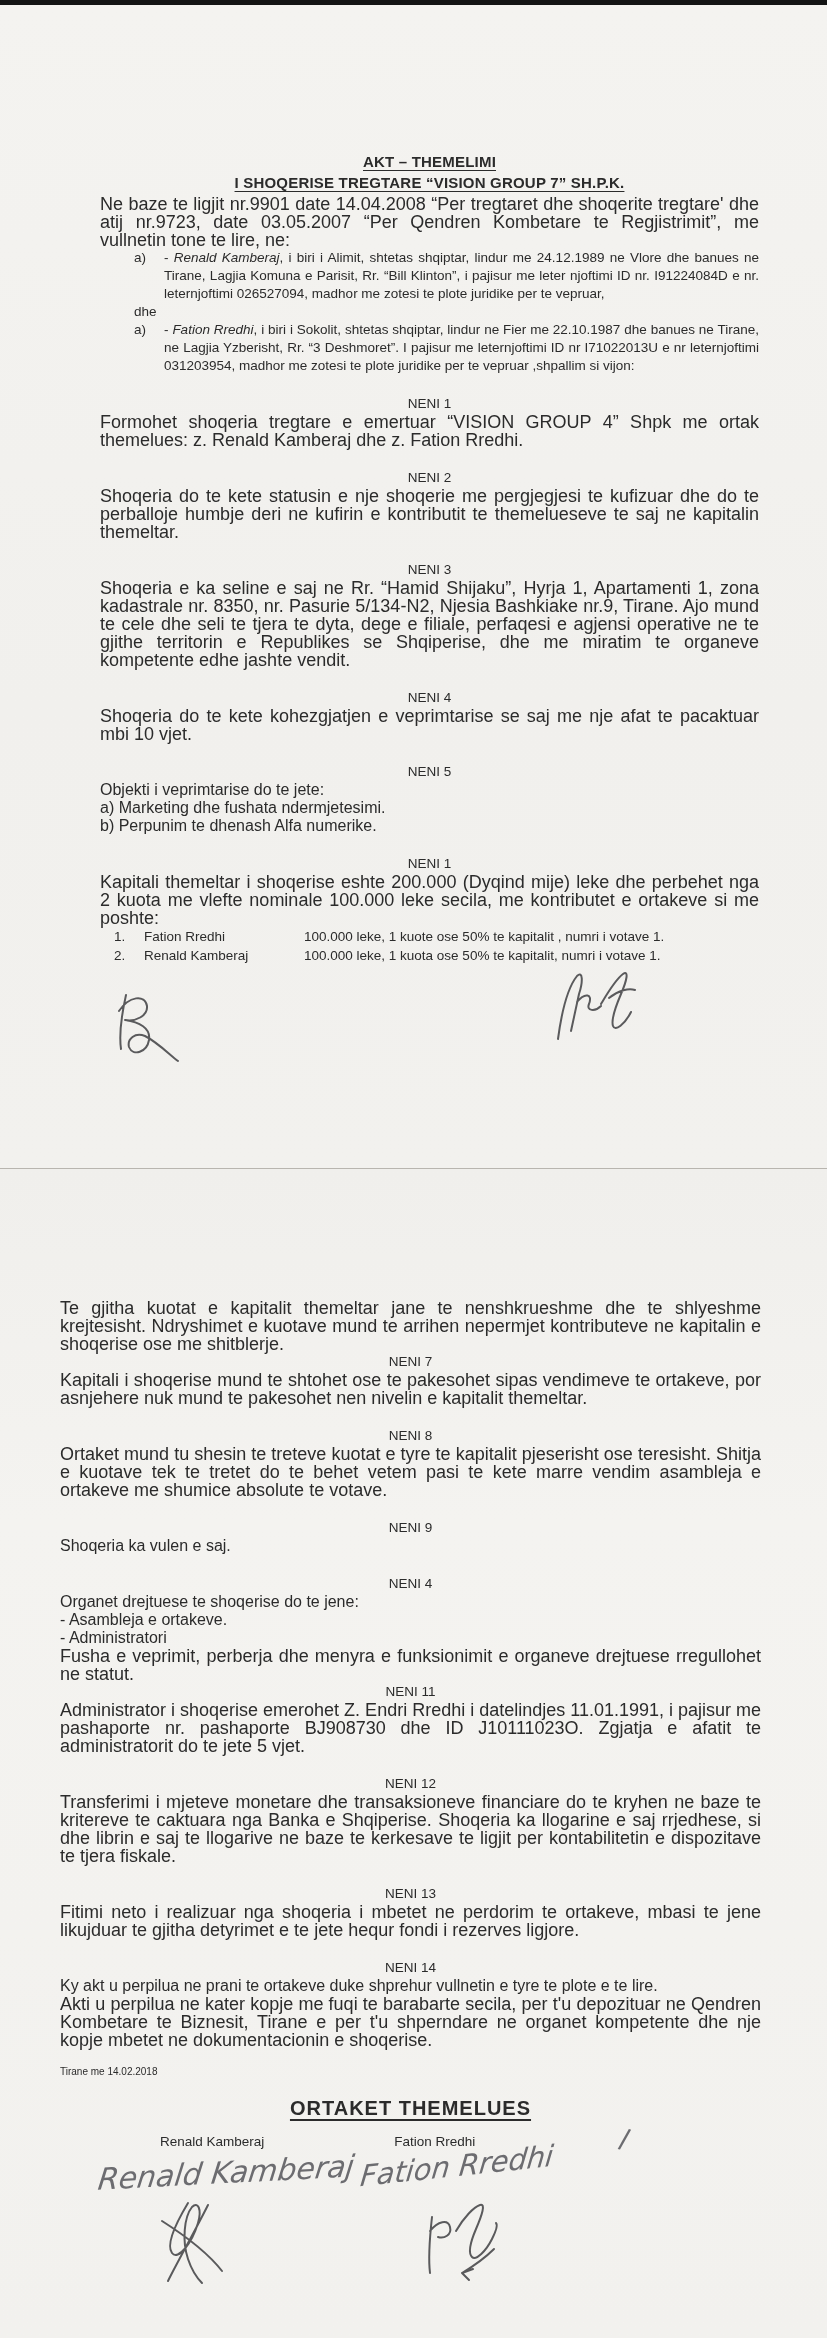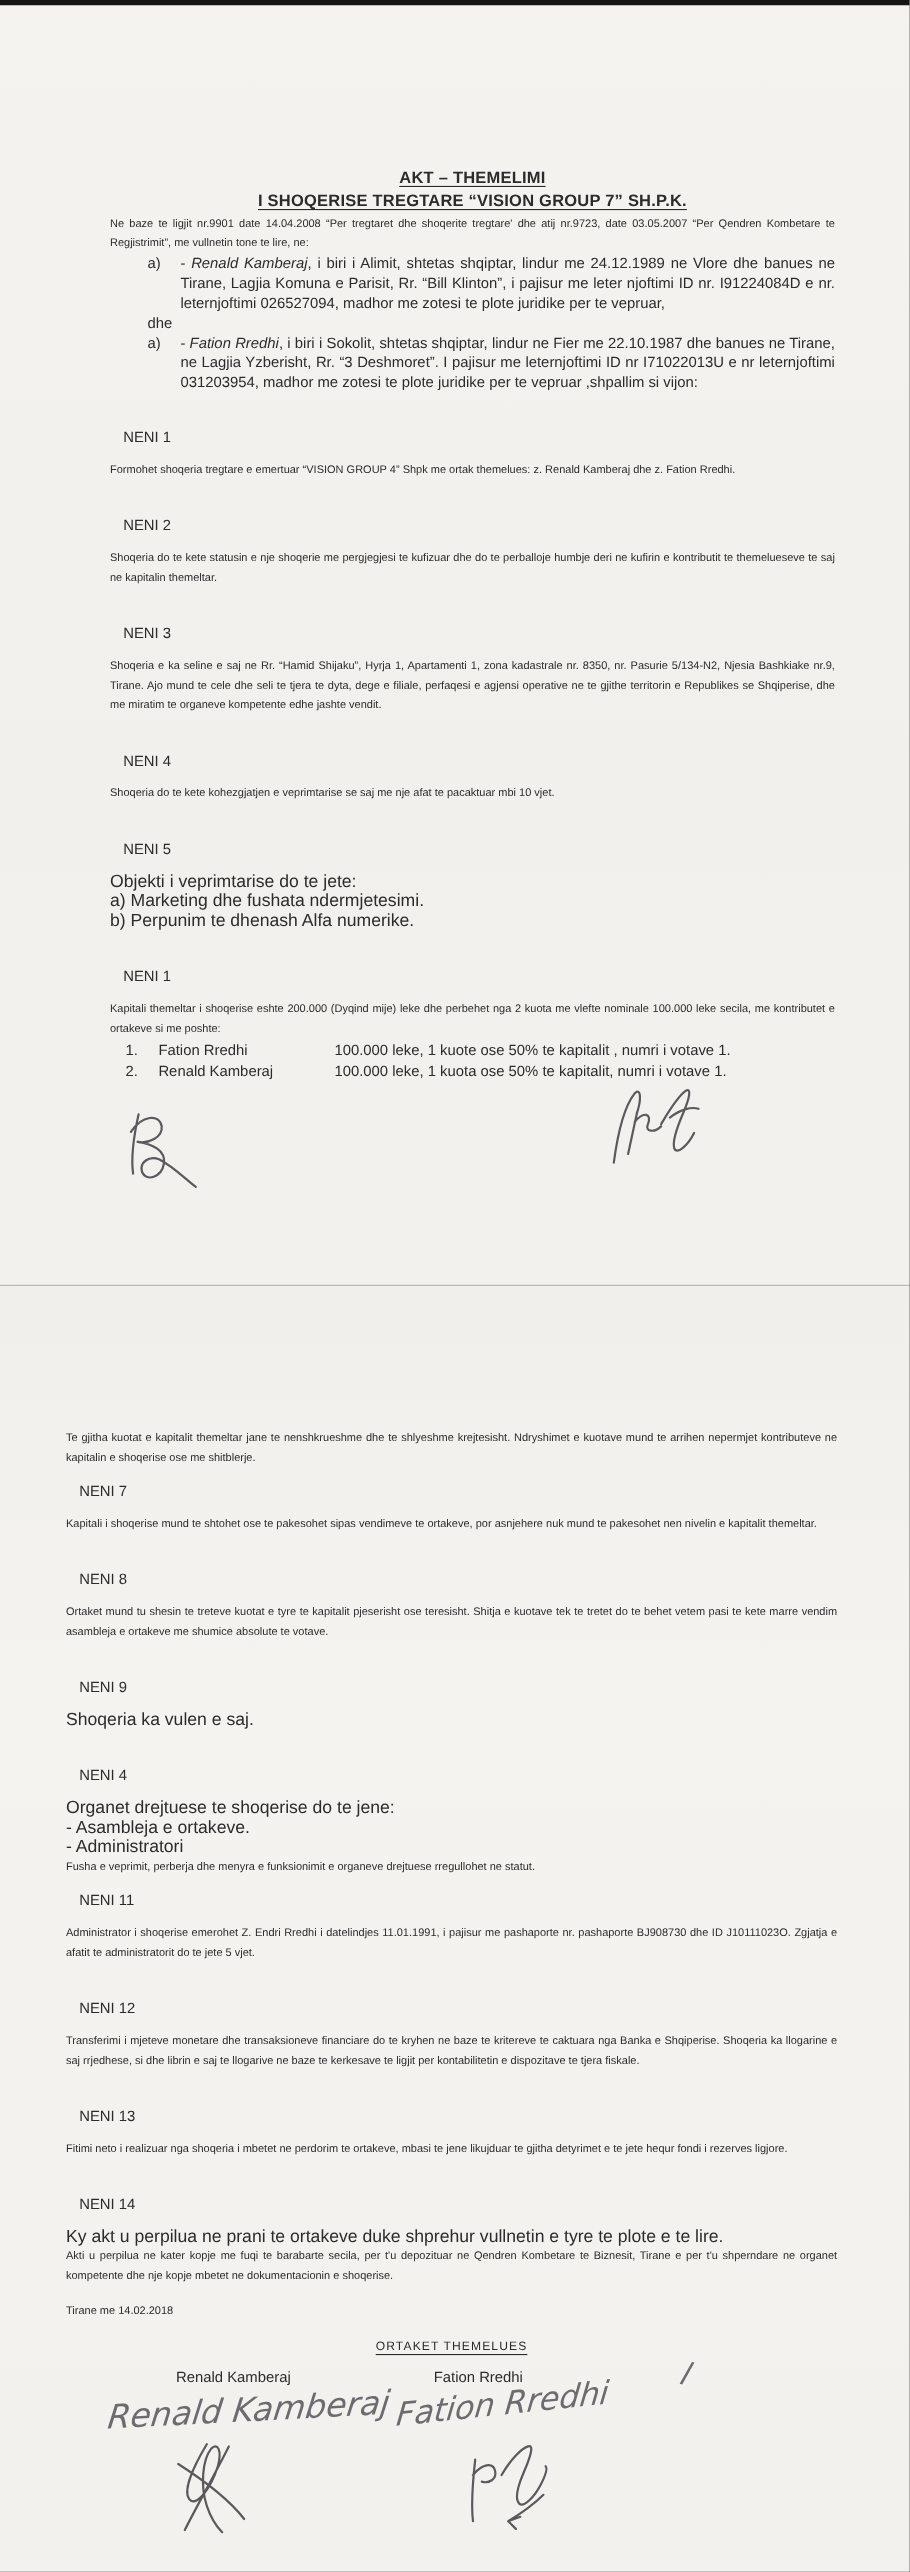--- a/index.html
+++ b/index.html
@@ -12,44 +12,44 @@
   .top-strip{position:absolute;top:0;left:0;width:827px;height:5px;background:#141414;}
   .crease{position:absolute;top:11px;left:-12px;width:860px;height:1px;background:rgba(130,128,122,.55);transform:rotate(.45deg);}
   .page{position:absolute;left:0;width:827px;box-sizing:border-box;}
   .page1{top:5px;height:1163px;background:linear-gradient(180deg,#f4f3f0 0%,#f1f0ed 60%,#f2f1ee 100%);padding:148px 68px 0 100px;}
   .page2{top:1168px;height:1170px;background:linear-gradient(180deg,#f0efec 0%,#f4f3f0 30%,#f2f1ee 100%);border-top:1px solid #b8b5af;padding:130px 66px 0 60px;}
   .edge2{position:absolute;top:1169px;left:0;width:4px;height:740px;background:linear-gradient(180deg,#2c2c2c 0%,rgba(44,44,44,.35) 55%,rgba(44,44,44,0) 100%);}
   .edge2b{position:absolute;top:1169px;left:0;width:14px;height:6px;background:#3a3a3a;}
 
   .title{ text-align:center;font-weight:bold;font-size:15px;letter-spacing:.2px;
           text-decoration:underline;text-underline-offset:3px;margin:0 0 4px 0;}
-  .body-p{font-size:10px;line-height:18px;text-align:justify;margin:0;}
+  .body-p{font-size:18px;line-height:18px;text-align:justify;margin:0;}
   .line-p{font-size:16px;line-height:18px;margin:0;}
-  .heading{font-size:13.5px;line-height:18px;margin:12px;}
+  .heading{font-size:13.5px;line-height:18px;margin:0;text-align:center;}
   .gap{height:20px;}
   .gap-s{height:14px;}
 
   .f-item{display:flex;margin-left:34px;}
   .f-label{width:30px;flex:0 0 30px;font-size:13.5px;line-height:18px;}
   .f-text{flex:1;font-size:13.5px;line-height:18px;text-align:justify;}
   .f-name{font-style:italic;}
   .connector{margin-left:34px;font-size:13.5px;line-height:18px;}
 
   .cap-item{display:flex;margin-left:14px;font-size:13.5px;line-height:19px;}
   .cap-num{flex:0 0 30px;}
   .cap-name{flex:0 0 160px;}
   .cap-detail{flex:1;}
 
   .sig-row-1{position:relative;height:110px;margin-top:8px;}
   .sig1-left{position:absolute;left:10px;top:8px;}
   .sig1-right{position:absolute;right:115px;top:-6px;}
   svg.sig path{fill:none;stroke:#5a5a5c;stroke-width:2;stroke-linecap:round;stroke-linejoin:round;}
 
   .date-line{font-size:10px;line-height:18px;margin:0;}
-  .closing-heading{text-align:center;font-weight:normal;font-size:11px;letter-spacing:1px;
+  .closing-heading{text-align:center;font-weight:bold;font-size:20px;letter-spacing:1px;
           text-decoration:underline;text-underline-offset:4px;margin:16px 0 14px 0;}
   .signers-row{display:flex;margin-top:4px;}
   .signer-name{font-size:13.5px;}
   .signer-1{margin-left:100px;}
   .signer-2{margin-left:130px;}
 
   .sig-row-2{position:relative;height:170px;}
   .hand{position:absolute;color:#6c6c70;font-style:italic;white-space:nowrap;
         font-family:"DejaVu Sans","Liberation Sans",sans-serif;}
   .hand-renald{left:38px;top:6px;font-size:30px;transform:rotate(-3deg) skewX(-10deg);}

